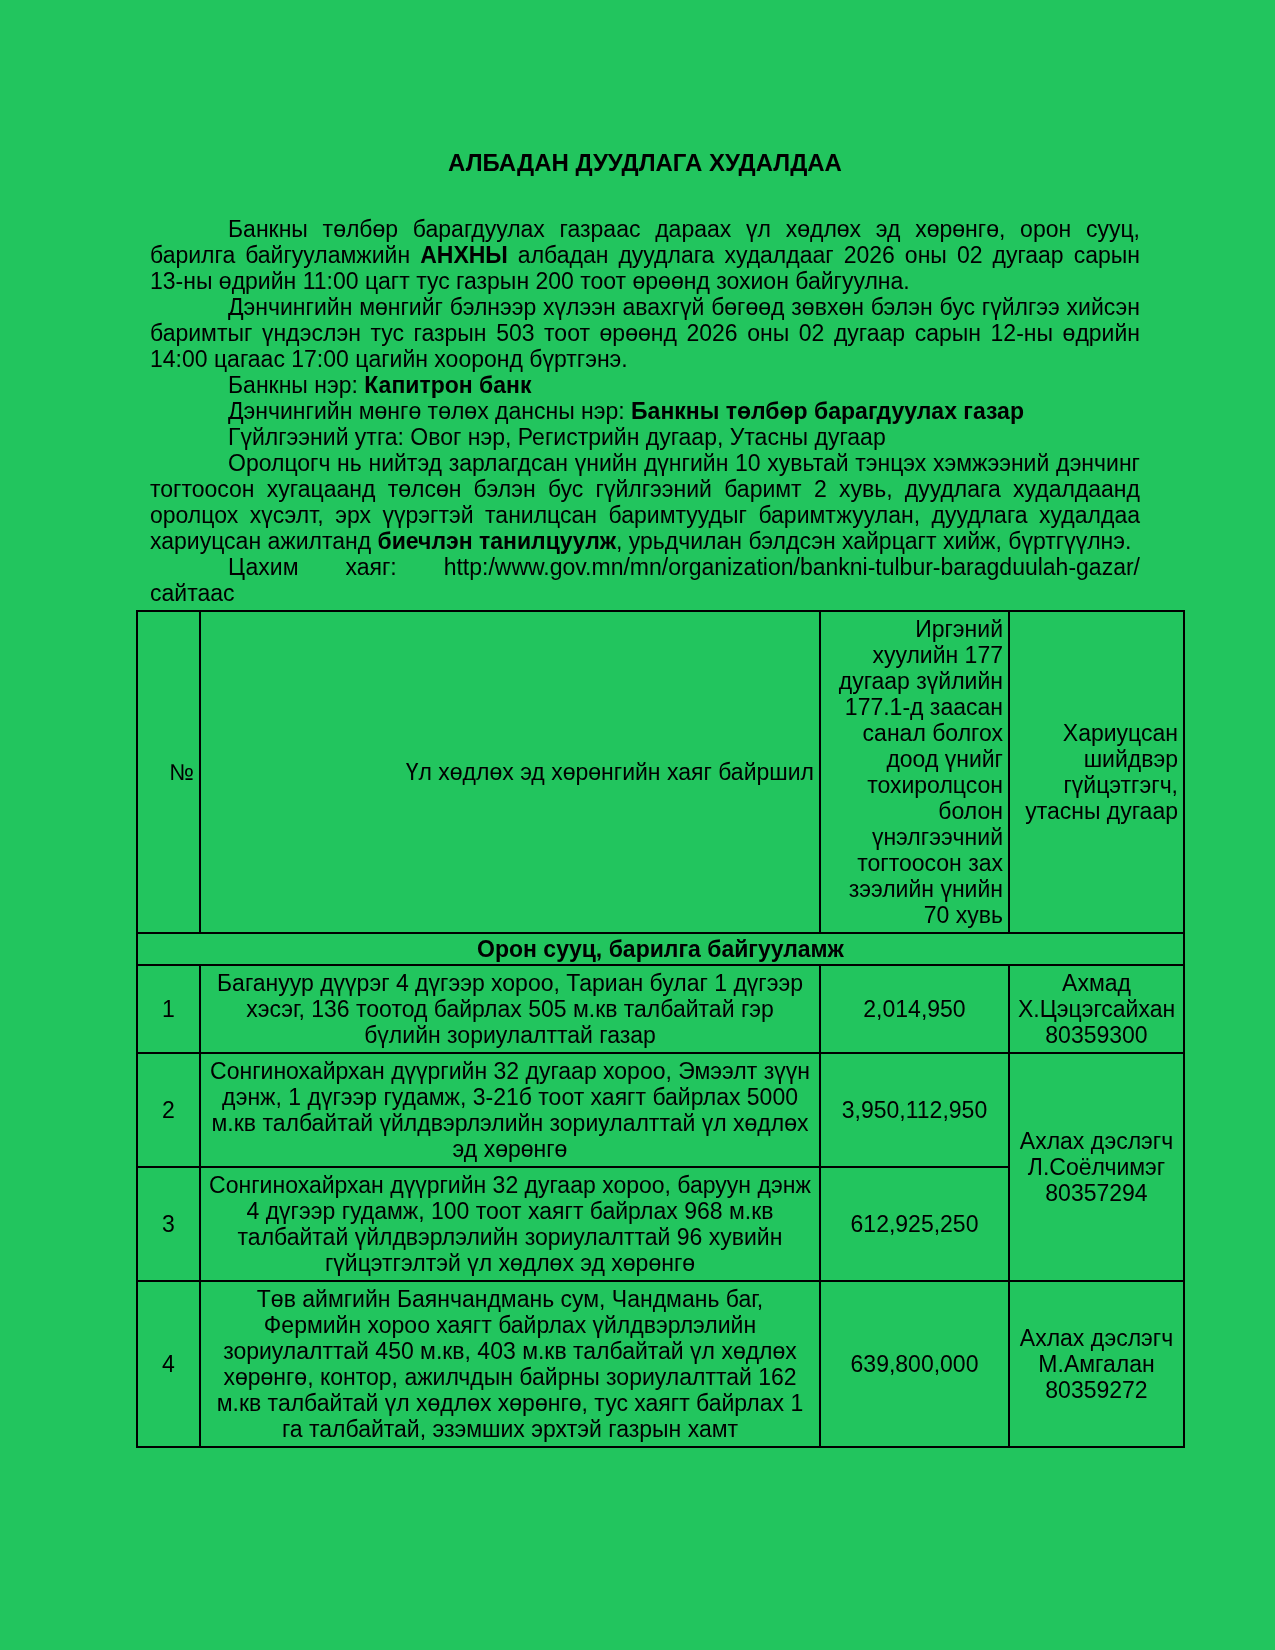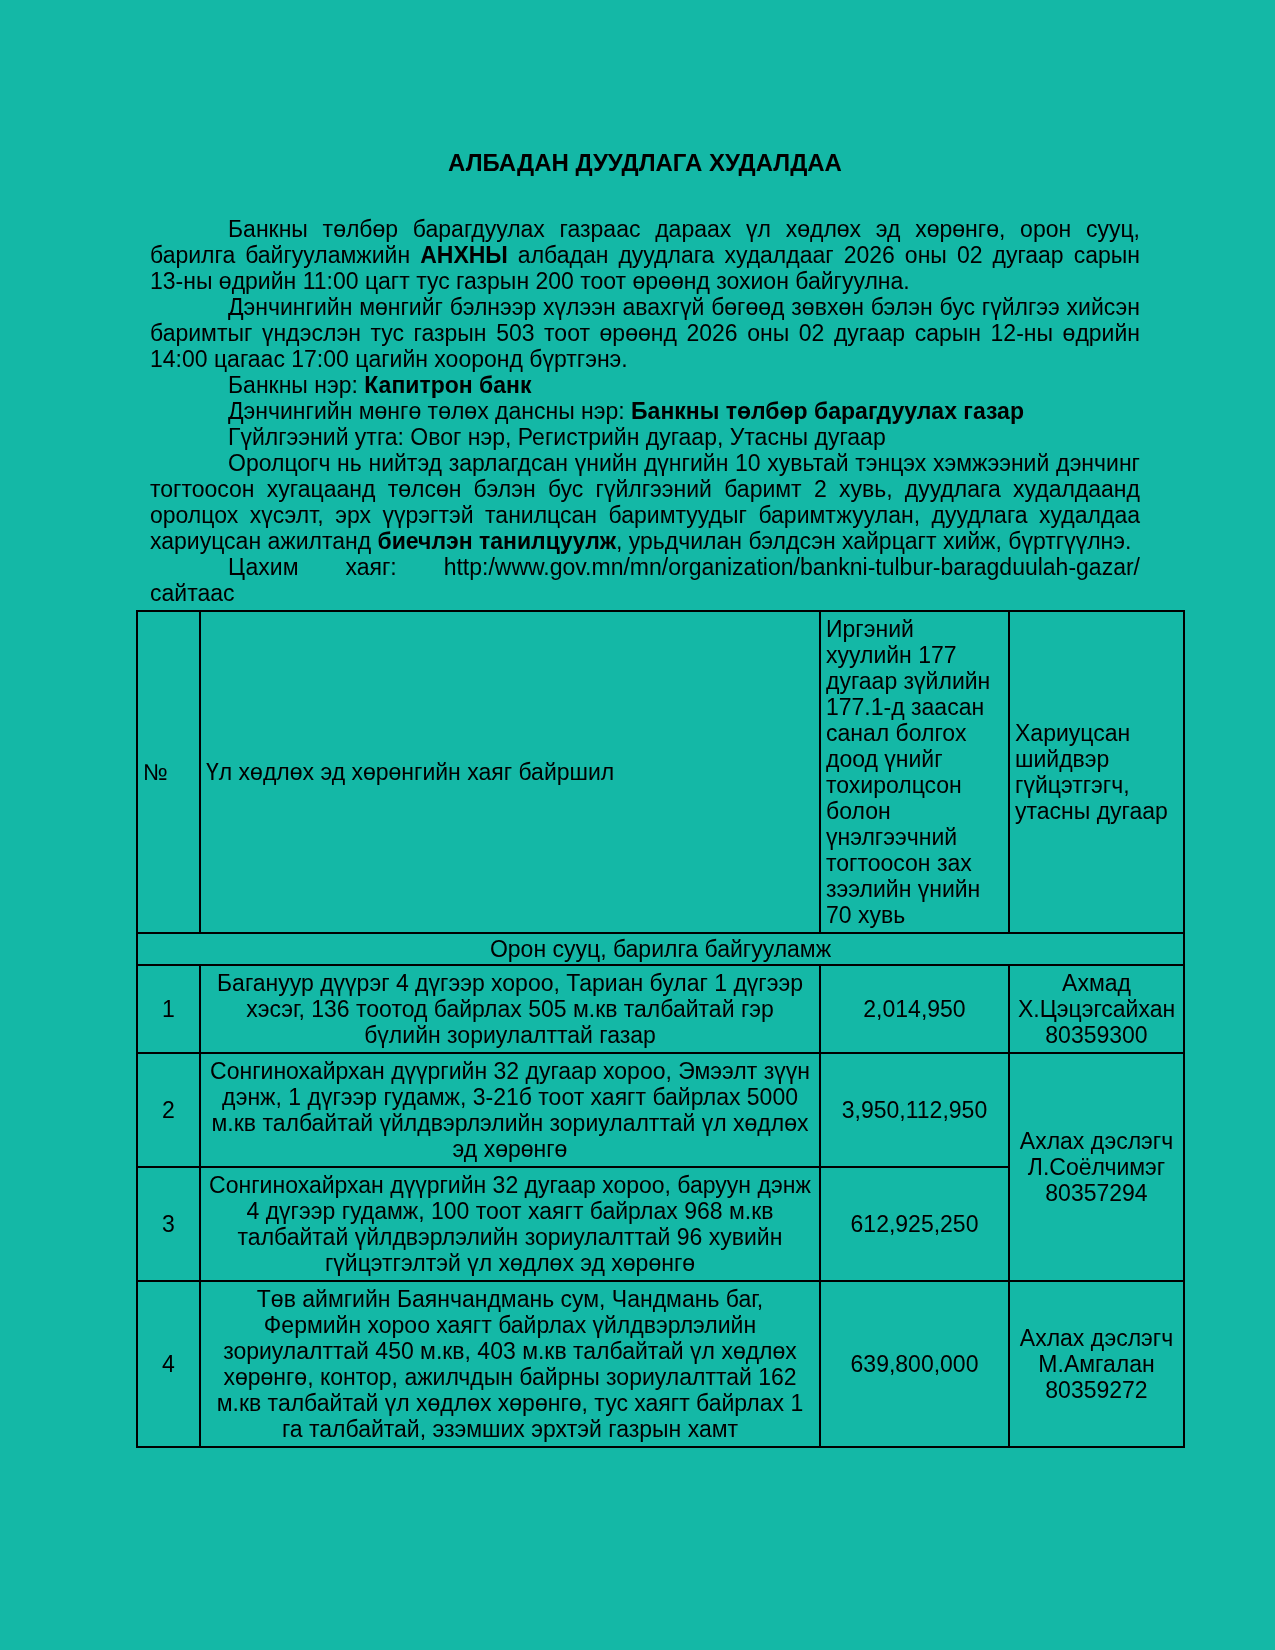--- a/index.html
+++ b/index.html
@@ -1,20 +1,20 @@
 <!DOCTYPE html>
 <html lang="mn"><head>
 <meta charset="utf-8">
 <style>
   html, body { margin: 0; padding: 0; background: #ffffff; }
   .page {
     position: relative;
     width: 1275px;
     height: 1650px;
-    background: #14b8a6;
+    background: #22c55e;
     box-sizing: border-box;
     padding: 150px 135px 0 150px;
     font-family: "Liberation Sans", "DejaVu Sans", sans-serif;
     font-size: 23px;
     line-height: 26px;
     color: #000000;
     overflow: hidden;
   }
   .doc-title {
     font-size: 24px;
@@ -40,26 +40,26 @@
   }
   .auction-table td {
     border: 2px solid #000000;
     padding: 4px 8px;
     vertical-align: middle;
     box-sizing: border-box;
     overflow: hidden;
     text-align: center;
   }
   .header-row td {
-    text-align: left;
+    text-align: right;
     vertical-align: middle;
     padding: 4px 5px;
   }
   .section-row td {
-    font-weight: normal;
+    font-weight: bold;
     text-align: center;
     padding: 2px 8px;
   }
   .cell-no   { text-align: center; }
   .cell-address { text-align: justify; }
   .cell-price { text-align: center; }
   .cell-resp { text-align: center; }
 </style>
 </head>
 <body>

